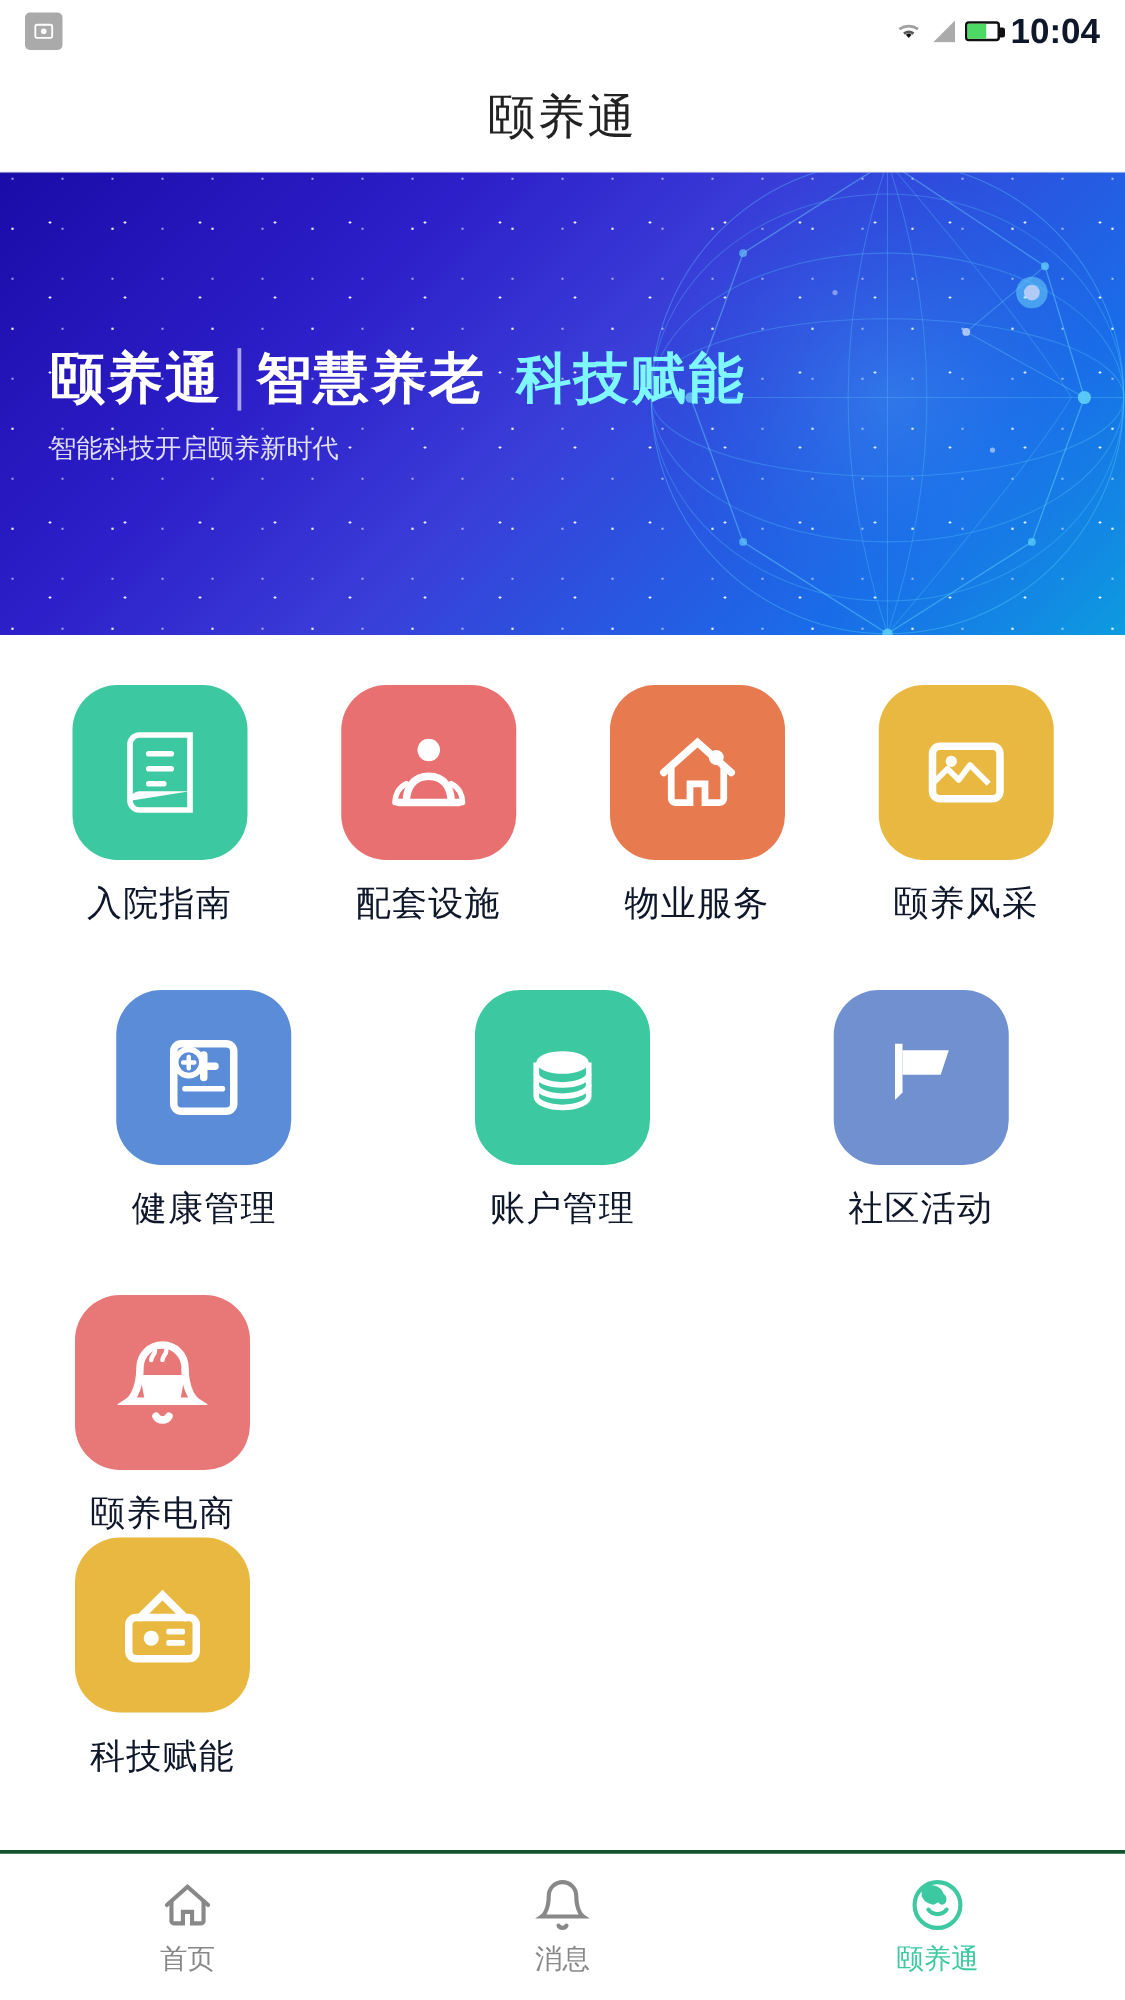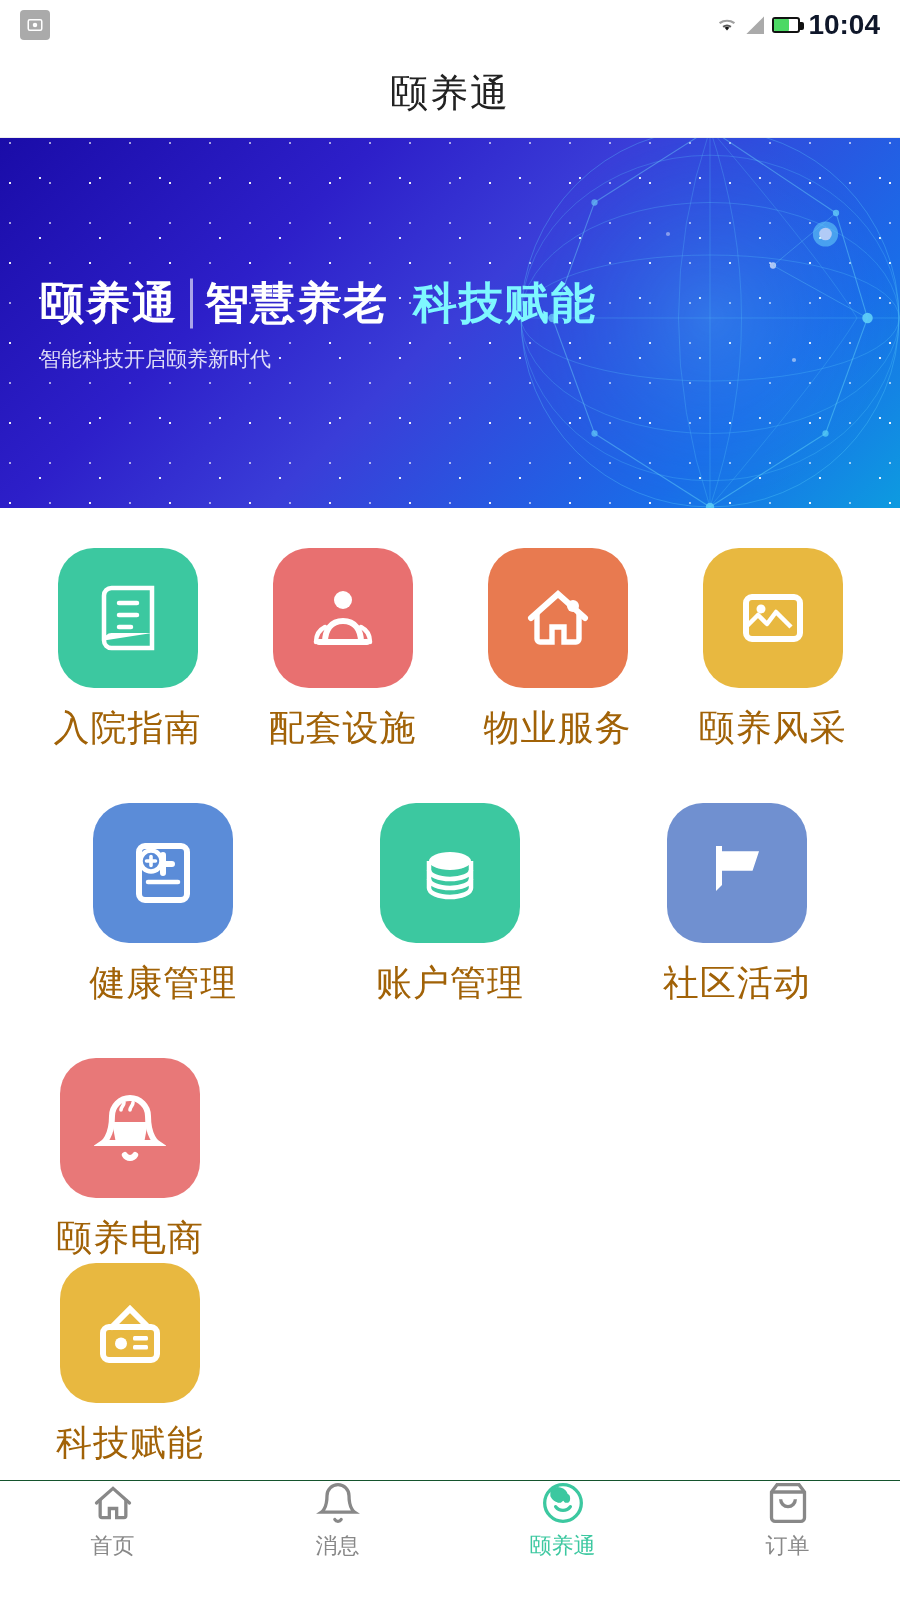--- a/index.html
+++ b/index.html
@@ -125,21 +125,21 @@
       width: 140px; height: 140px;
       border-radius: 36px;
       display: flex; align-items: center; justify-content: center;
       margin-bottom: 16px;
     }
     .icon-circle svg {
       width: 72px; height: 72px;
       fill: #fff;
     }
     .icon-label {
-      font-size: 36px; color: #a16207; letter-spacing: 1px;
+      font-size: 28px; color: #0f172a; letter-spacing: 1px;
     }
 
     
     .color-teal { background: #3cc8a0; }
     .color-salmon { background: #e87070; }
     .color-gold { background: #e8b840; }
     .color-orange { background: #e87a50; }
     .color-blue { background: #5b8cd8; }
     .color-green { background: #3cc8a0; }
     .color-coral { background: #e88060; }
@@ -147,22 +147,22 @@
     .color-pink { background: #e87878; }
     .color-yellow { background: #e8b840; }
 
     
     #bottom-nav {
       position: fixed;
       bottom: 0; left: 0;
       width: 900px;
       height: 120px;
       background: #fff;
-      border-top: 1px solid #14532d;
-      display: flex; align-items: flex-start; margin-top: 12px;
+      border-top: 3px solid #14532d;
+      display: flex; align-items: center; margin-top: 12px;
     }
     .nav-item {
       flex: 1;
       display: flex; flex-direction: column; align-items: center; justify-content: center;
       cursor: pointer; gap: 6px;
     }
     .nav-item svg { width: 44px; height: 44px; }
     .nav-label {
       font-size: 22px; color: #888;
     }
@@ -415,23 +415,15 @@
       <path d="M12 2C6.5 2 2 6.5 2 12s4.5 10 10 10 10-4.5 10-10S17.5 2 12 2z"></path>
       <path d="M8 14s1.5 2 4 2 4-2 4-2" stroke-linecap="round"></path>
       <path d="M9 9.5c0-.8.4-1.5 1-1.5s1 .7 1 1.5-.4 1.5-1 1.5-1-.7-1-1.5z" fill="#3cc8a0"></path>
       <path d="M13 9.5c0-.8.4-1.5 1-1.5s1 .7 1 1.5-.4 1.5-1 1.5-1-.7-1-1.5z" fill="#3cc8a0"></path>
 
       <path d="M6 6C8 3 13 4 14 8c-2 3-6 4-8 0z" fill="#3cc8a0" stroke="none"></path>
     </svg>
     <span class="nav-label" style="color:#3cc8a0;">颐养通</span>
   </div>
 
-  <div class="nav-item">
-    <svg viewBox="0 0 24 24" fill="none" stroke="#888" stroke-width="1.8">
-      <path d="M6 2L3 6v14a2 2 0 002 2h14a2 2 0 002-2V6l-3-4z"></path>
-      <line x1="3" y1="6" x2="21" y2="6"></line>
-      <path d="M16 10a4 4 0 01-8 0"></path>
-    </svg>
-    <span class="nav-label">订单</span>
-  </div>
 
 
 </div>
 
 </body></html>

